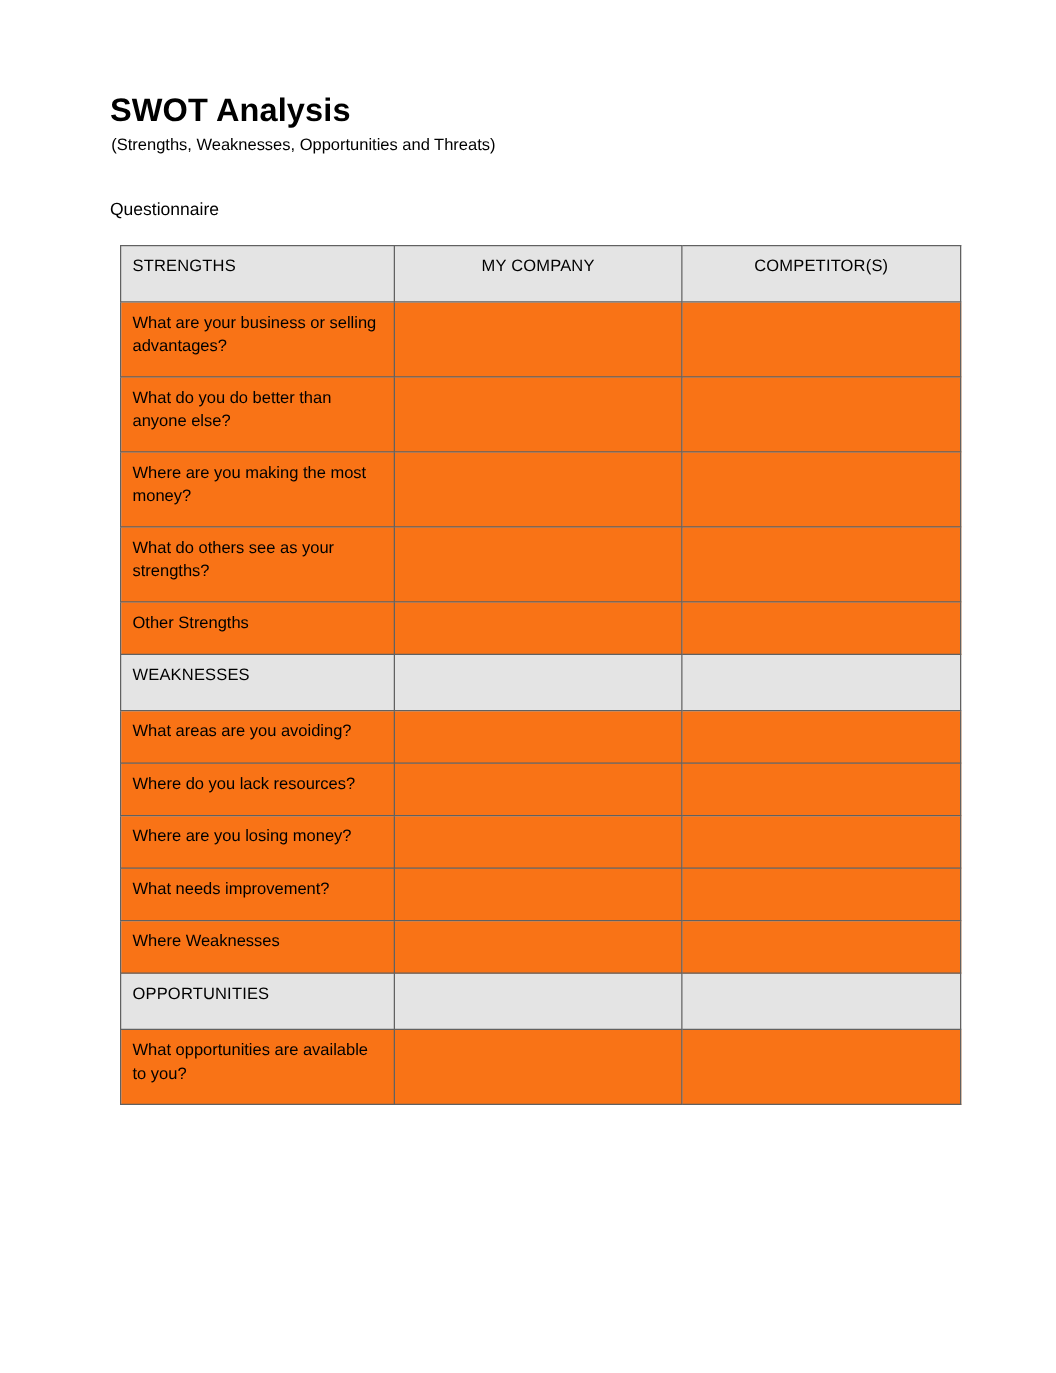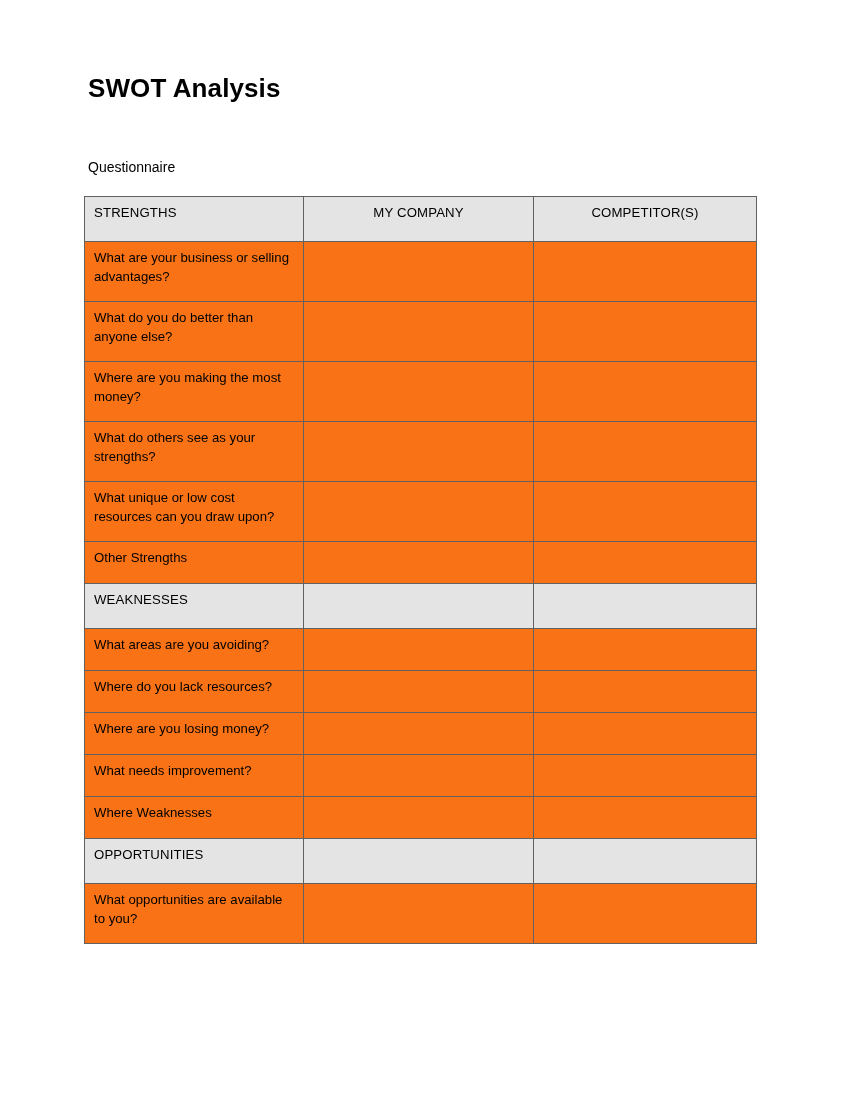--- a/index.html
+++ b/index.html
@@ -47,21 +47,21 @@
     position: absolute;
     left: 88px;
     top: 159px;
     font-size: 14px;
     font-weight: normal;
     line-height: 1.2;
     white-space: nowrap;
   }
   .table-wrap {
     position: absolute;
-    left: 84px;
+    left: 96px;
     top: 196px;
     width: 672px;
   }
   table.swot {
     border-collapse: collapse;
     width: 672px;
     table-layout: fixed;
   }
   table.swot col.c1 { width: 219px; }
   table.swot col.c2 { width: 230px; }
@@ -96,20 +96,21 @@
     
   }
 </style>
 </head>
 <body>
 
 <div class="page">
 
   <div class="doc-title">SWOT Analysis</div>
 
+  <div class="doc-subtitle">(Strengths, Weaknesses, Opportunities and Threats)</div>
 
   <div class="section-heading">Questionnaire</div>
 
   <div class="table-wrap">
     <table class="swot">
       <colgroup>
         <col class="c1">
           <col class="c2">
           <col class="c3">
       </colgroup>
@@ -129,25 +130,20 @@
             <td class="answer-cell"></td>
             <td class="answer-cell"></td>
           </tr>
           <tr class="h-two">
             <td>Where are you making the most money?</td>
             <td class="answer-cell"></td>
             <td class="answer-cell"></td>
           </tr>
           <tr class="h-two">
             <td>What do others see as your strengths?</td>
-            <td class="answer-cell"></td>
-            <td class="answer-cell"></td>
-          </tr>
-          <tr class="h-two">
-            <td>What unique or low cost resources can you draw upon?</td>
             <td class="answer-cell"></td>
             <td class="answer-cell"></td>
           </tr>
           <tr class="h-one">
             <td>Other Strengths</td>
             <td class="answer-cell"></td>
             <td class="answer-cell"></td>
           </tr>
           <tr class="section-row h-head">
             <td class="label">WEAKNESSES</td>

